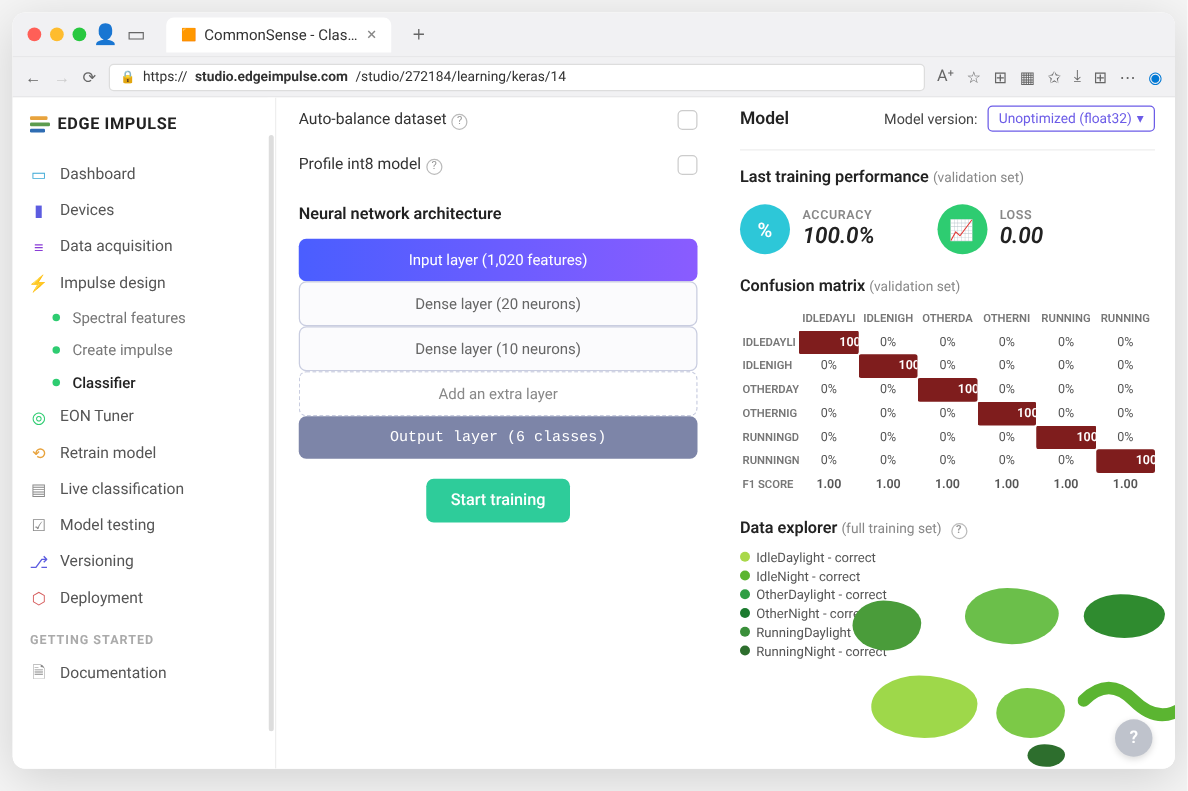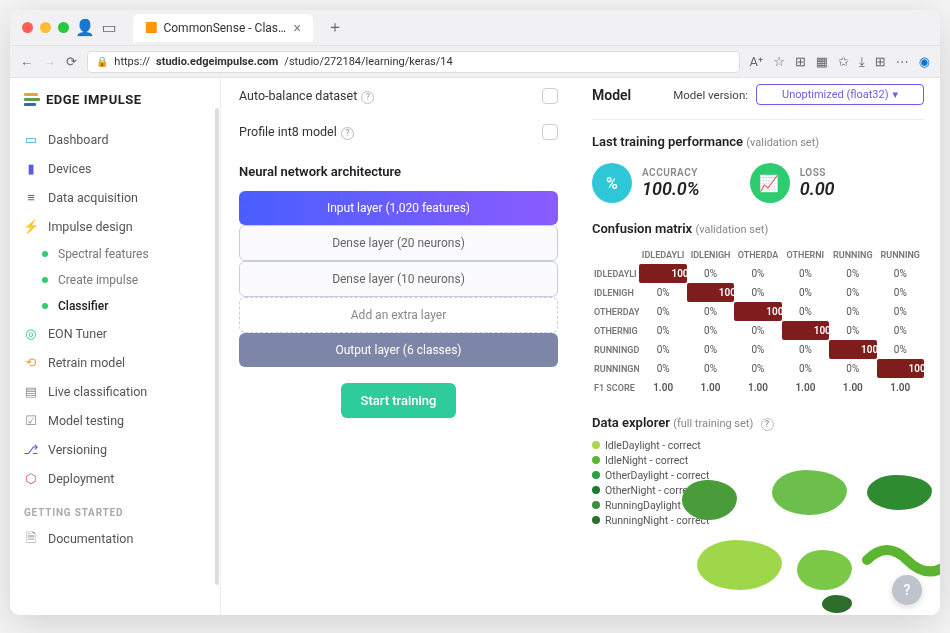--- a/index.html
+++ b/index.html
@@ -49,28 +49,28 @@
 .left-panel { width: 355px; padding: 0 18px 18px 18px; overflow-y: auto; }
 .form-row { display: flex; align-items: center; justify-content: space-between; padding: 10px 0; font-size: 12.5px; color: #333; }
 .help-icon { width: 13px; height: 13px; border: 1px solid #bbb; border-radius: 50%; display: inline-flex; align-items: center; justify-content: center; font-size: 9px; color: #999; margin-left: 4px; }
 .checkbox { width: 16px; height: 16px; border: 1.5px solid #ccc; border-radius: 4px; background: #fff; }
 .section-title { font-size: 13px; font-weight: 600; color: #222; margin: 14px 0 12px; }
 
 .layer-block { border-radius: 6px; text-align: center; font-size: 12px; padding: 10px 0; margin-bottom: 0; }
 .layer-input { background: linear-gradient(90deg,#4a5eff,#8a5cff); color: #fff; }
 .layer-dense { border: 1px solid #c9cde0; color: #666; background: #fbfbfd; }
 .layer-add { border: 1.5px dashed #c9cde0; color: #888; background: #fff; cursor: pointer; }
-.layer-output { background: #7d85a8; color: #fff; }
+.layer-output { background: #7d85a8; color: #fff; font-family: Liberation Mono, monospace; }
 .start-btn { display: block; margin: 16px auto 0; background: #2ecc9a; color: #fff; border: none; border-radius: 6px; padding: 10px 20px; font-size: 13px; font-weight: 500; cursor: pointer; }
 
 .right-panel { flex: 1; padding: 0 16px 16px; overflow-y: auto; position: relative; }
 .model-header { display: flex; justify-content: space-between; align-items: center; padding: 6px 0 14px; border-bottom: 1px solid #eee; margin-bottom: 14px; }
 .model-header h3 { font-size: 14px; font-weight: 600; color: #222; }
 .version-wrap { display: flex; align-items: center; gap: 8px; font-size: 11.5px; color: #444; }
-.version-select { border: 1px solid #6c5ce7; color: #6c5ce7; border-radius: 4px; padding: 3px 25px; font-size: 11px; display: flex; align-items: center; gap: 4px; }
+.version-select { border: 1px solid #6c5ce7; color: #6c5ce7; border-radius: 4px; padding: 3px 8px; font-size: 11px; display: flex; align-items: center; gap: 4px; }
 .subhead { font-size: 13px; font-weight: 600; color: #222; }
 .subhead .muted { font-weight: 400; font-size: 11px; color: #888; }
 
 .metrics { display: flex; gap: 50px; margin: 14px 0 18px; }
 .metric { display: flex; align-items: center; gap: 10px; }
 .metric-icon { width: 40px; height: 40px; border-radius: 50%; display: flex; align-items: center; justify-content: center; color: #fff; font-size: 16px; font-weight: 600; }
 .metric-icon.acc { background: #2dc7d8; }
 .metric-icon.loss { background: #2ecc71; }
 .metric-labels .lbl { font-size: 10px; letter-spacing: 0.5px; color: #888; font-weight: 600; }
 .metric-labels .val { font-size: 18px; font-weight: 600; color: #222; font-style: italic; }

